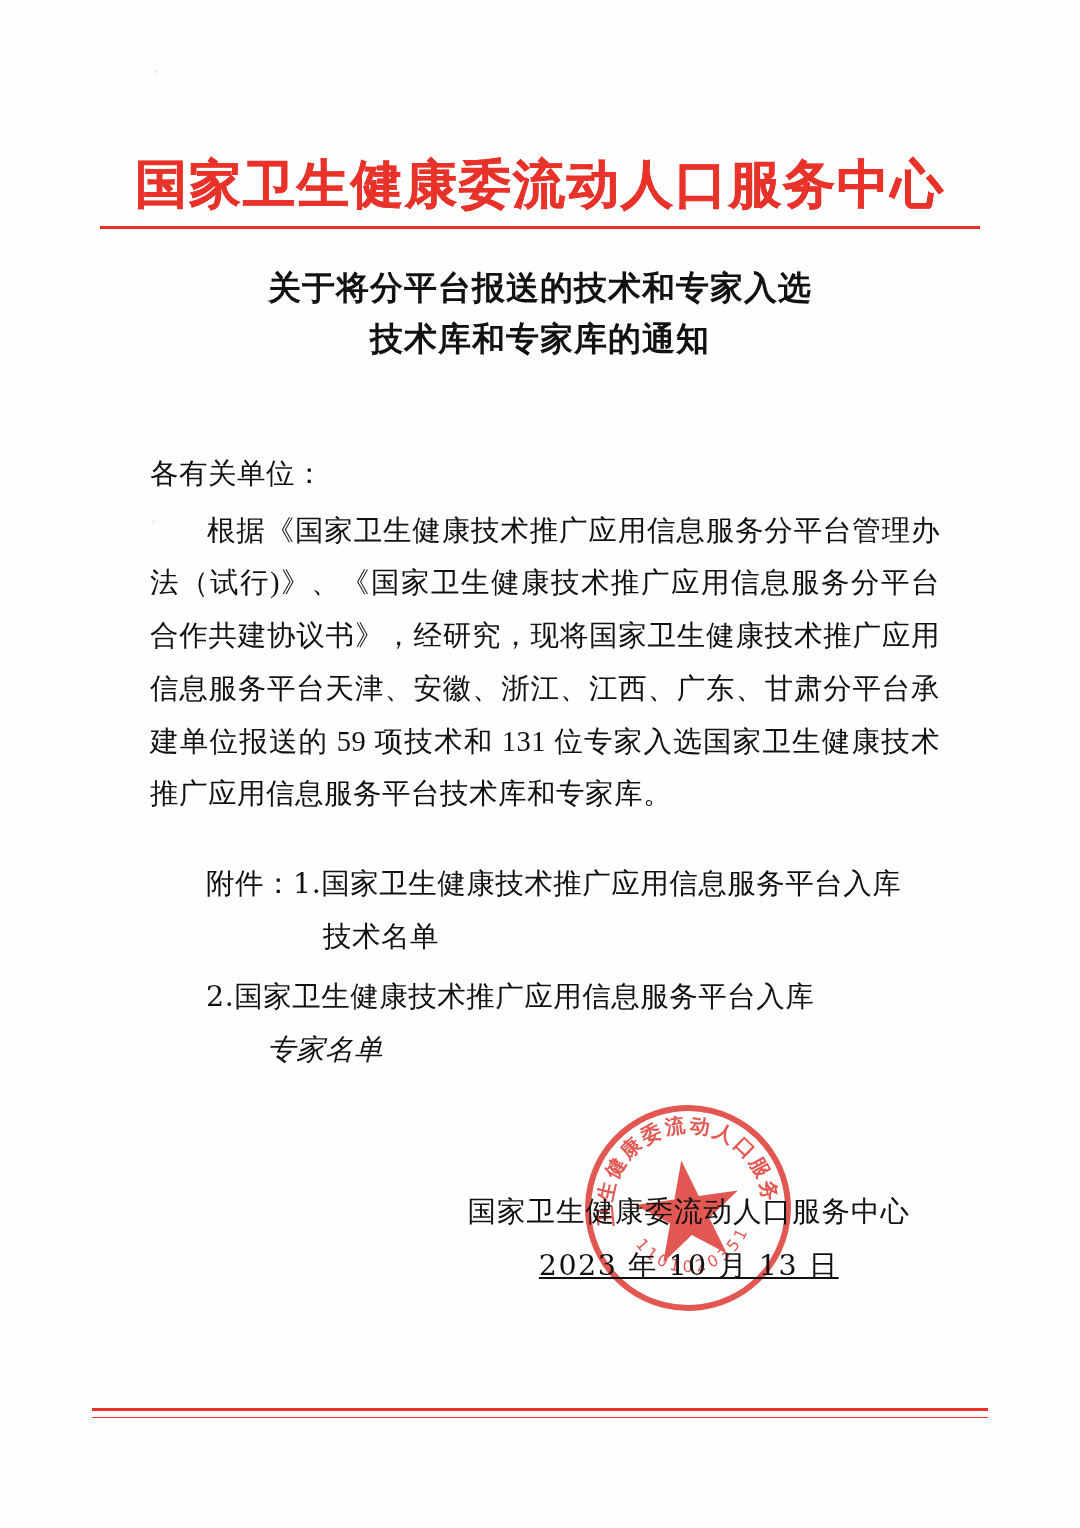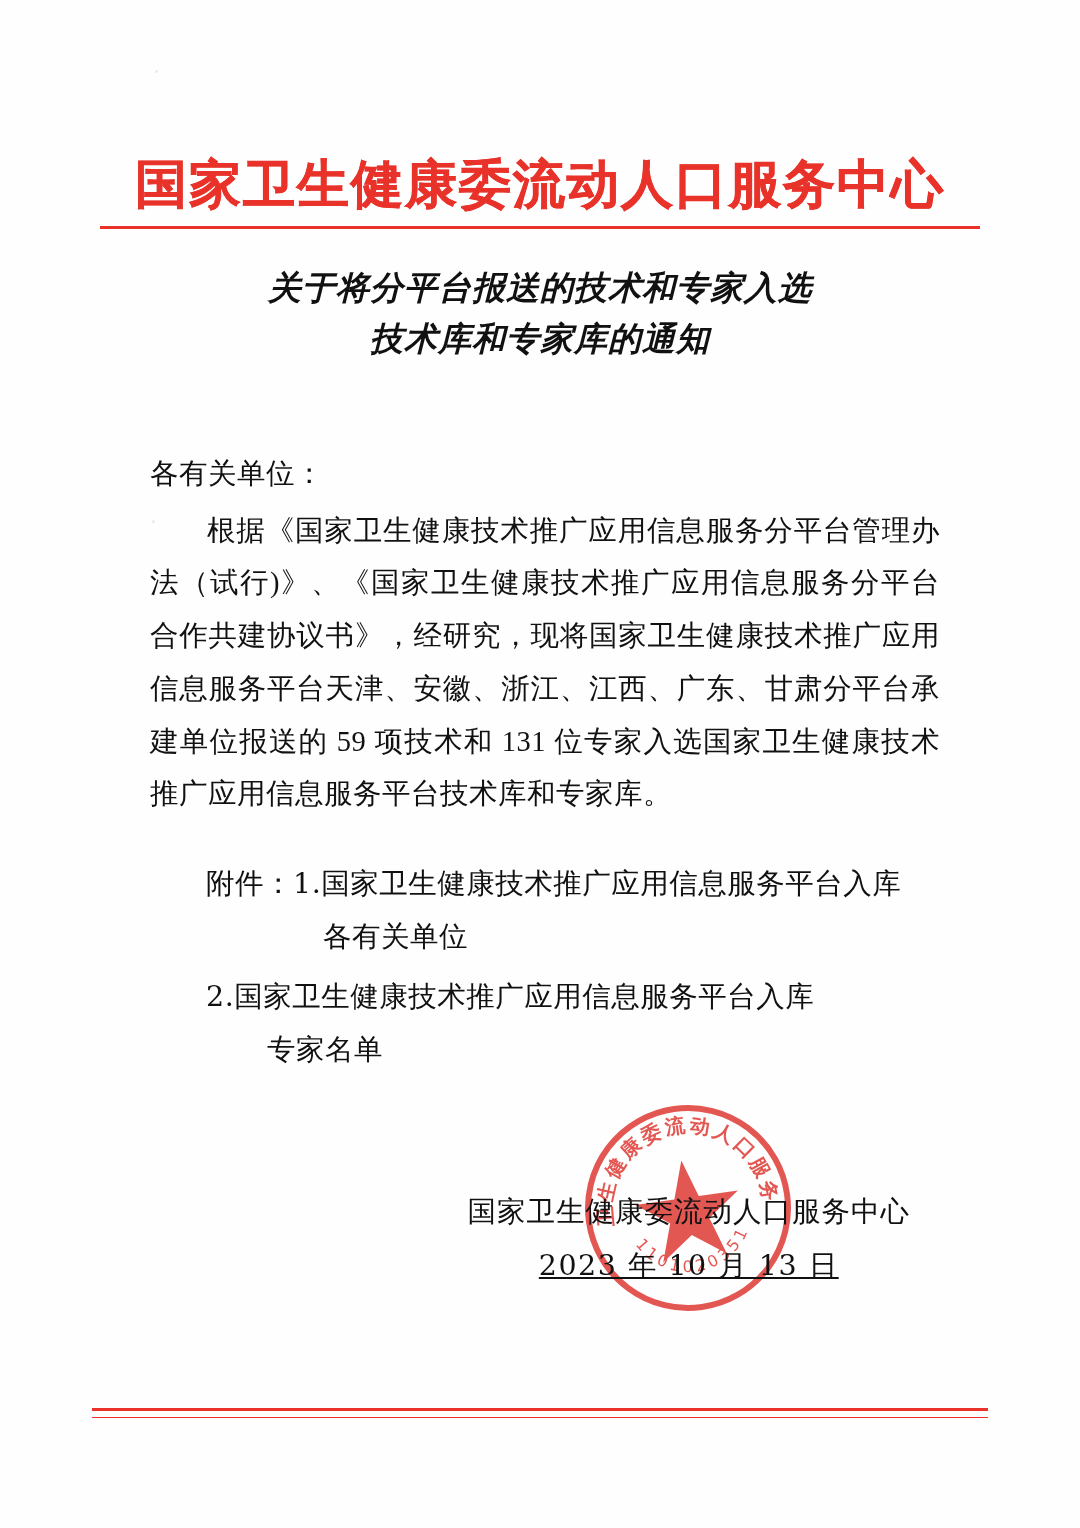--- a/index.html
+++ b/index.html
@@ -52,21 +52,20 @@
     position: absolute;
     top: 262px;
     left: 0;
     width: 100%;
     text-align: center;
     font-size: 33px;
     font-weight: bold;
     line-height: 1.55;
     letter-spacing: 1px;
     color: #111;
-    font-style: italic;
   }
   .doc-title div { white-space: nowrap; }
 
   
   .body-wrap {
     position: absolute;
     top: 448px;
     left: 150px;
     width: 790px;
     font-family: Liberation Serif, serif;
@@ -112,20 +111,21 @@
   }
   .attach-row-2 {
     margin-top: 8px;
     padding-left: 56px;
   }
   .attach-cont {
     padding-left: 173px;
   }
   .attach-cont-2 {
     padding-left: 117px;
+    font-style: italic;
   }
 
   
   .sign {
     position: absolute;
     top: 1185px;
     right: 170px;
     text-align: center;
     font-size: 28.5px;
     line-height: 1.9;
@@ -195,21 +195,21 @@
     <div class="para salutation">各有关单位：</div>
     <div class="para indent">根据《国家卫生健康技术推广应用信息服务分平台管理办法（试行)》、《国家卫生健康技术推广应用信息服务分平台合作共建协议书》，经研究，现将国家卫生健康技术推广应用信息服务平台天津、安徽、浙江、江西、广东、甘肃分平台承建单位报送的 59 项技术和 131 位专家入选国家卫生健康技术推广应用信息服务平台技术库和专家库。</div>
   </div>
 
   <div class="attach">
     <div class="attach-row">
       <span class="attach-label">附件：</span>
       <span class="attach-num">1.</span>
       <span class="attach-text">国家卫生健康技术推广应用信息服务平台入库</span>
     </div>
-    <div class="attach-cont">各有关单位</div>
+    <div class="attach-cont">技术名单</div>
 
     <div class="attach-row attach-row-2">
       <span class="attach-num">2.</span>
       <span class="attach-text">国家卫生健康技术推广应用信息服务平台入库</span>
     </div>
     <div class="attach-cont-2">专家名单</div>
   </div>
 
   <div class="seal">
     <svg width="220" height="220" viewBox="0 0 220 220" aria-hidden="true">

